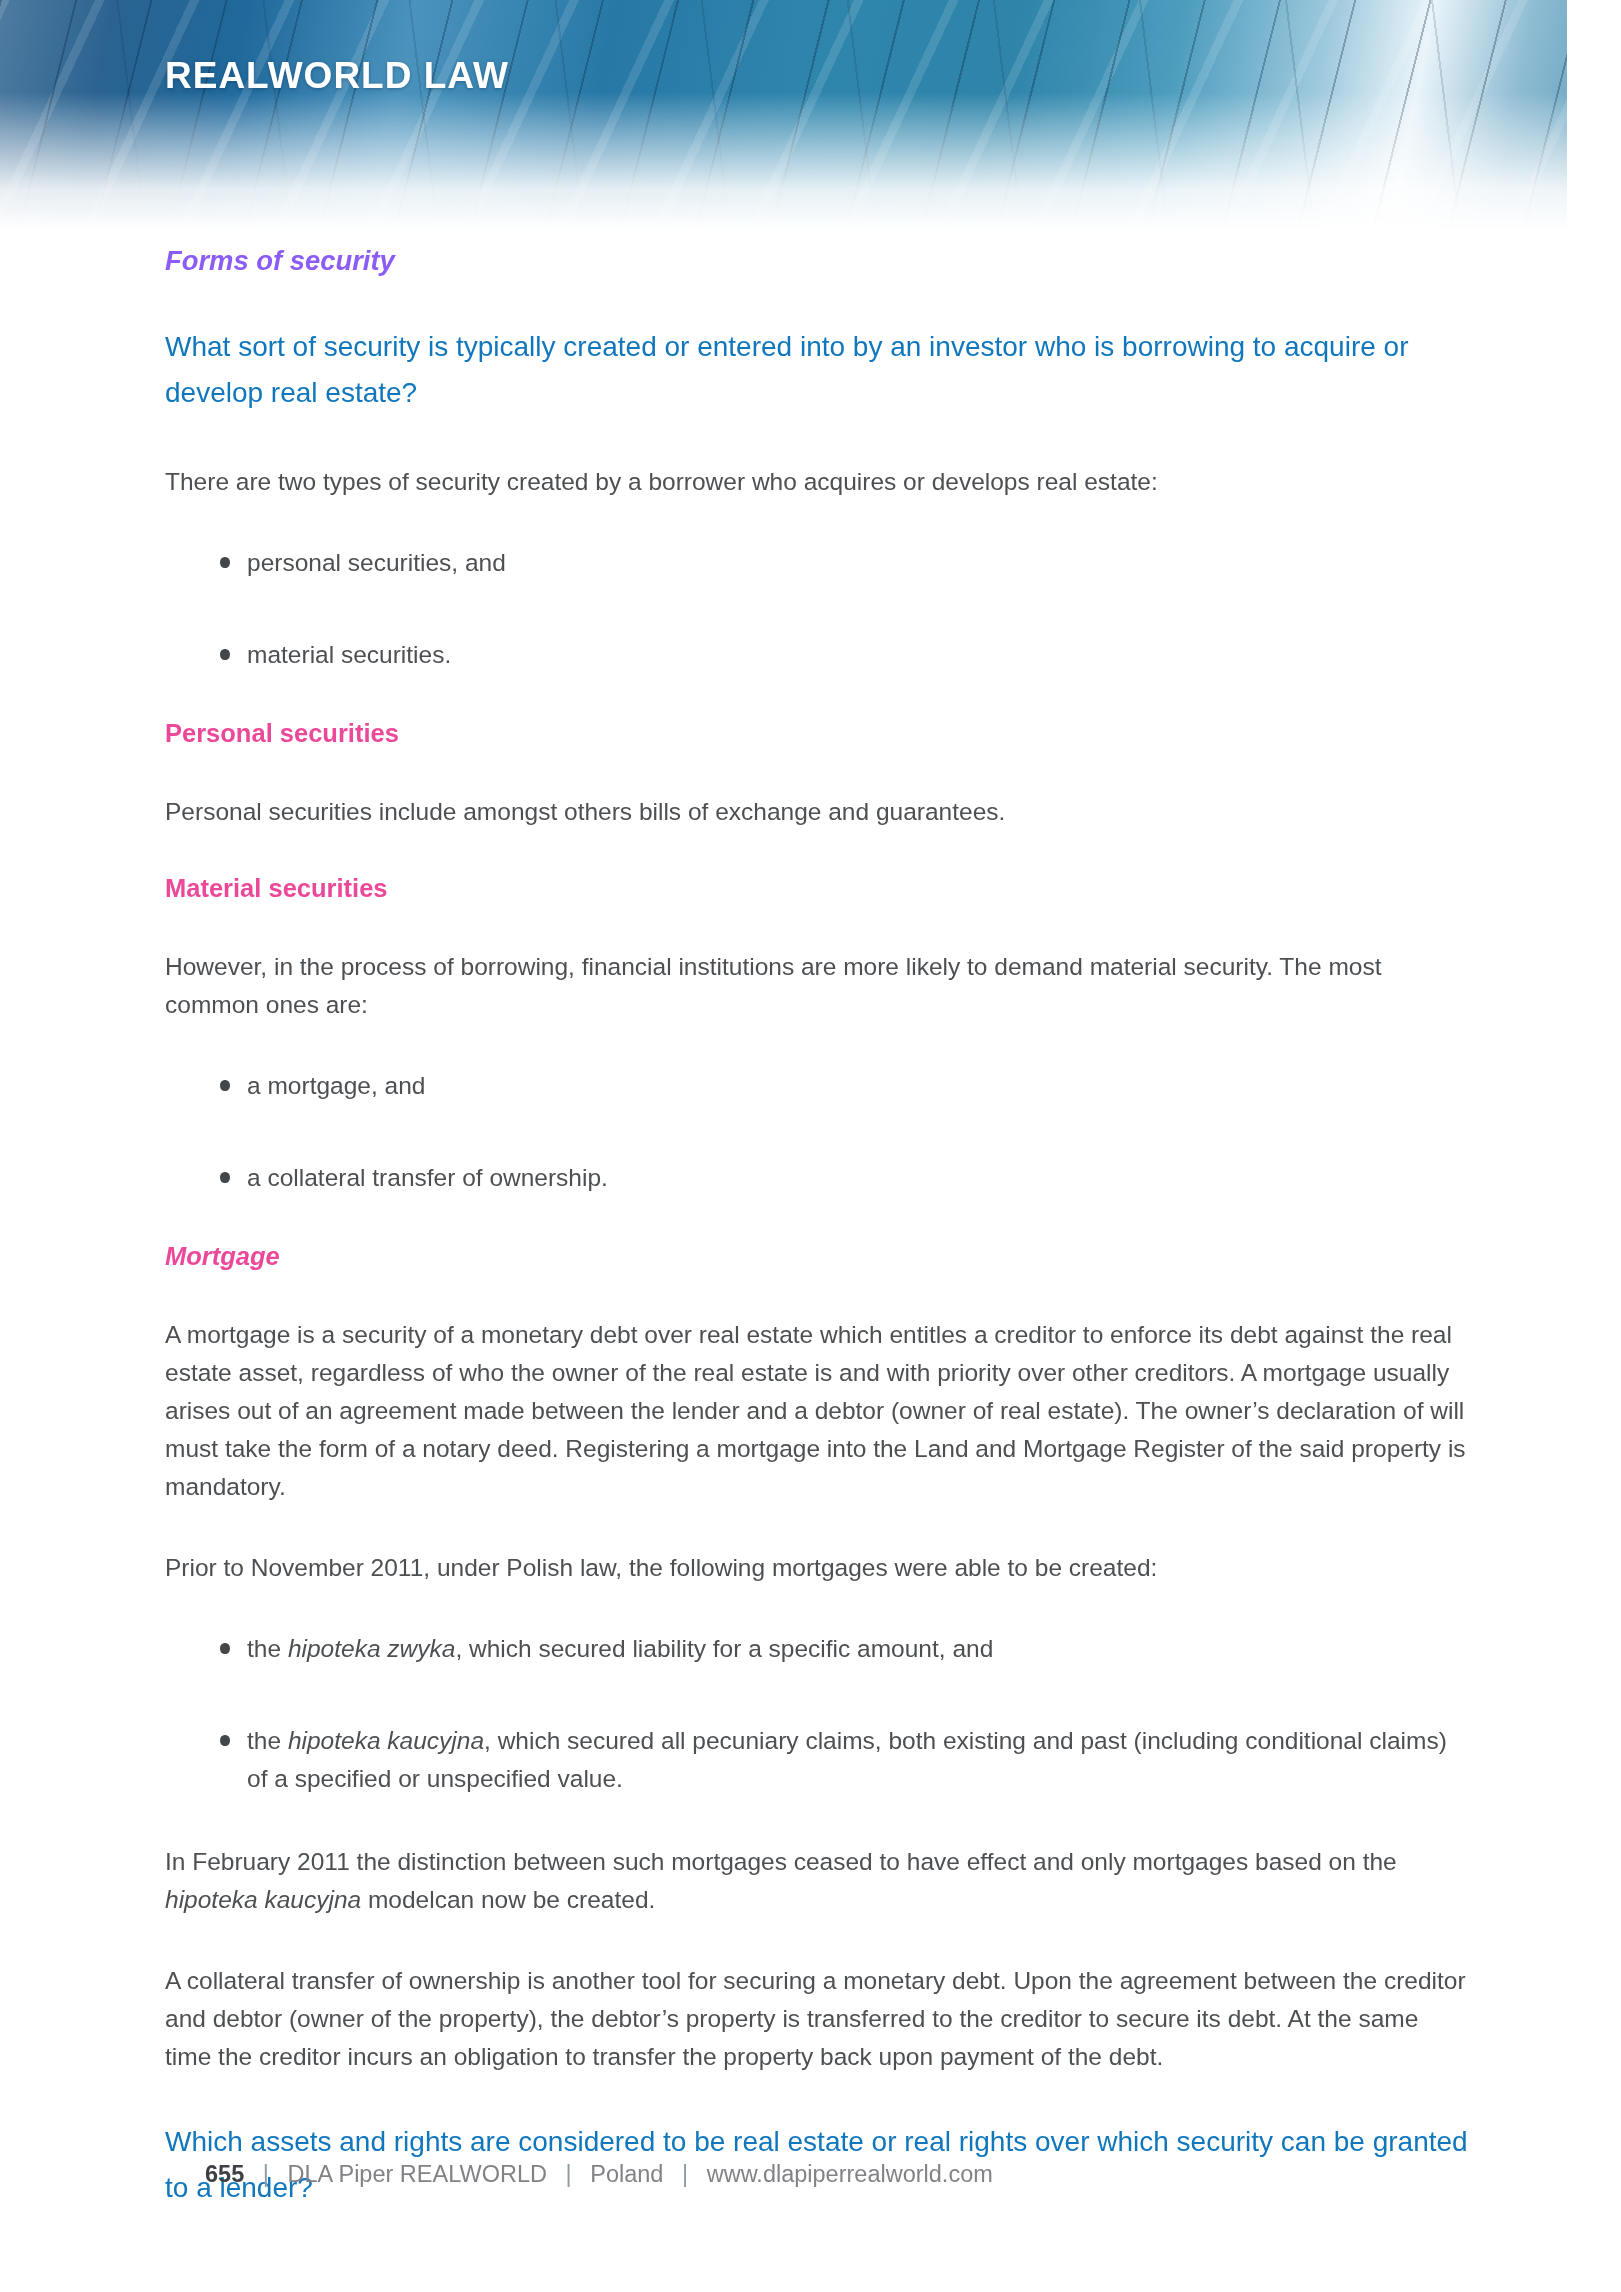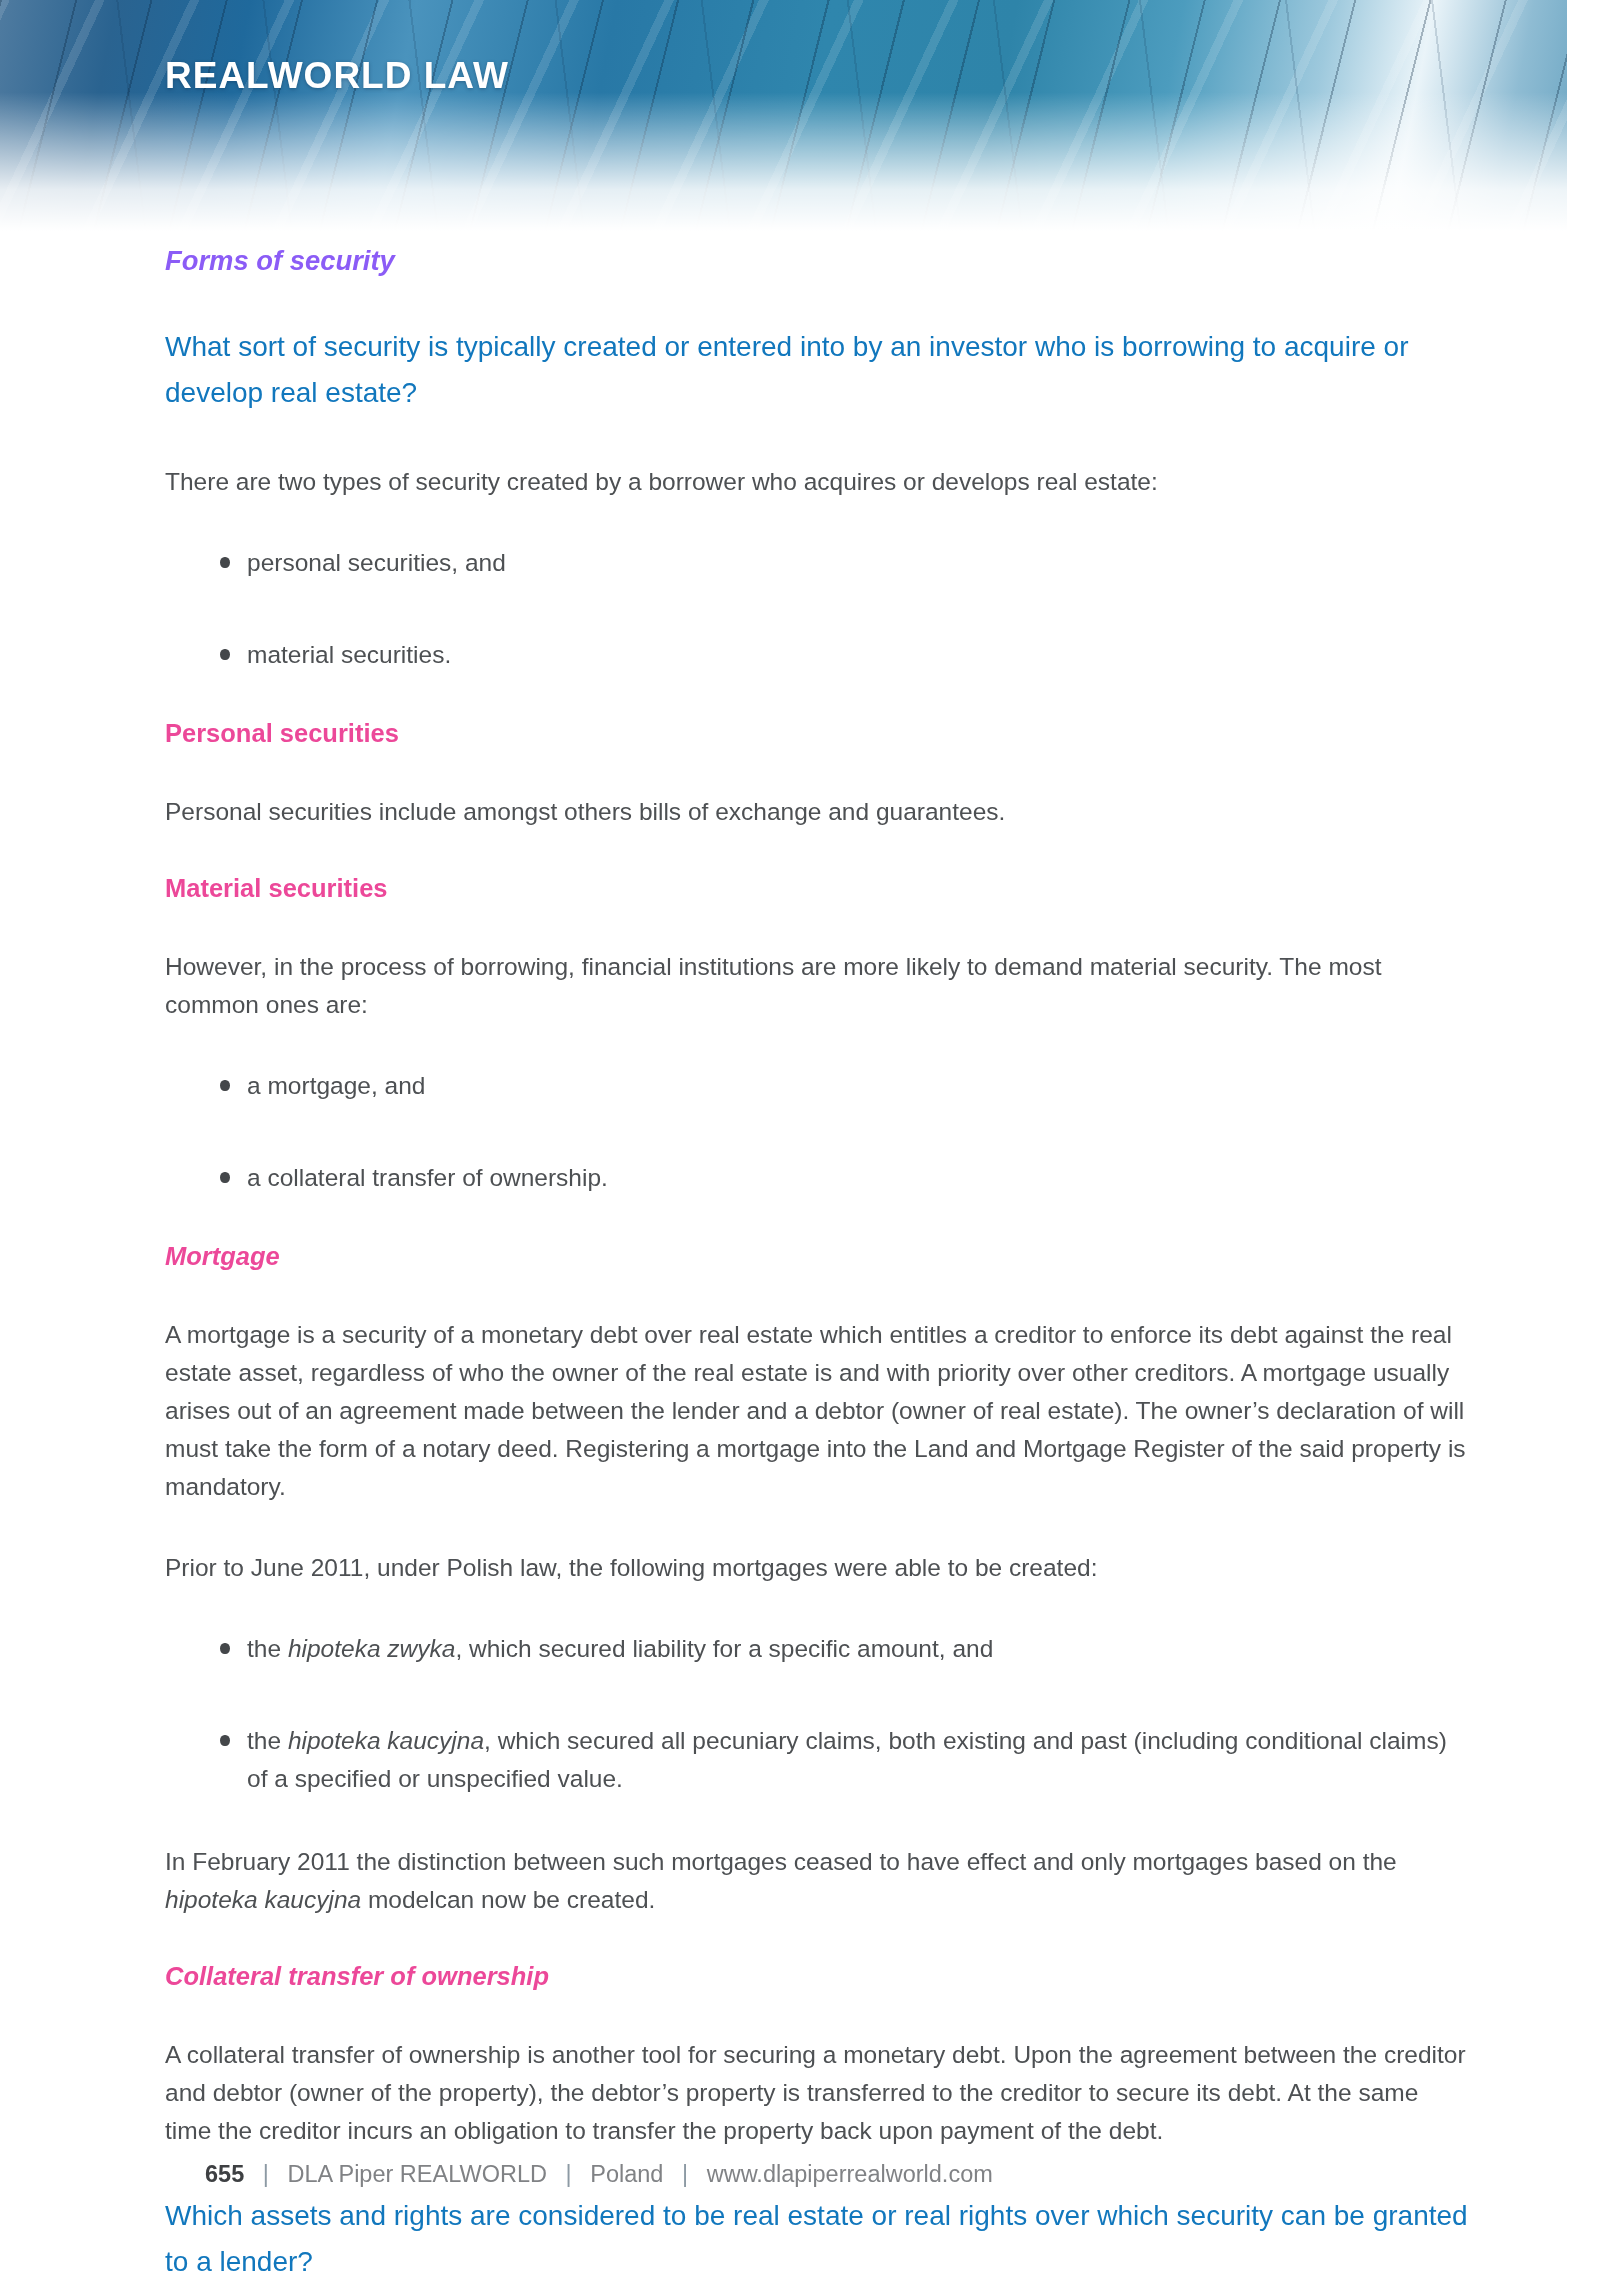--- a/index.html
+++ b/index.html
@@ -108,30 +108,29 @@
     <p class="body">However, in the process of borrowing, financial institutions are more likely to demand material security. The most common ones are:</p>
 
     <ul class="bullets">
       <li><span>a mortgage, and</span></li>
       <li><span>a collateral transfer of ownership.</span></li>
     </ul>
 
     <div class="subhead italic">Mortgage</div>
     <p class="body">A mortgage is a security of a monetary debt over real estate which entitles a creditor to enforce its debt against the real estate asset, regardless of who the owner of the real estate is and with priority over other creditors. A mortgage usually arises out of an agreement made between the lender and a debtor (owner of real estate). The owner’s declaration of will must take the form of a notary deed. Registering a mortgage into the Land and Mortgage Register of the said property is mandatory.</p>
 
-    <p class="body">Prior to June 2011, under Polish law, the following mortgages were able to be created:</p>
+    <p class="body">Prior to November 2011, under Polish law, the following mortgages were able to be created:</p>
 
     <ul class="bullets">
       <li><span>the </span><em>hipoteka zwyka</em><span>, which secured liability for a specific amount, and</span></li>
       <li><span>the </span><em>hipoteka kaucyjna</em><span>, which secured all pecuniary claims, both existing and past (including conditional claims) of a specified or unspecified value.</span></li>
     </ul>
 
     <p class="body"><span>In February 2011 the distinction between such mortgages ceased to have effect and only mortgages based on the </span><em>hipoteka kaucyjna</em><span> modelcan now be created.</span></p>
 
-    <div class="subhead italic">Collateral transfer of ownership</div>
     <p class="body">A collateral transfer of ownership is another tool for securing a monetary debt. Upon the agreement between the creditor and debtor (owner of the property), the debtor’s property is transferred to the creditor to secure its debt. At the same time the creditor incurs an obligation to transfer the property back upon payment of the debt.</p>
 
     <div class="question second">Which assets and rights are considered to be real estate or real rights over which security can be granted to a lender?</div>
 
   </div>
 
   <div class="footer">
     <span class="page-number">655</span><span class="sep">|</span><span>DLA Piper REALWORLD</span><span class="sep">|</span><span>Poland</span><span class="sep">|</span><span>www.dlapiperrealworld.com</span>
   </div>
 

